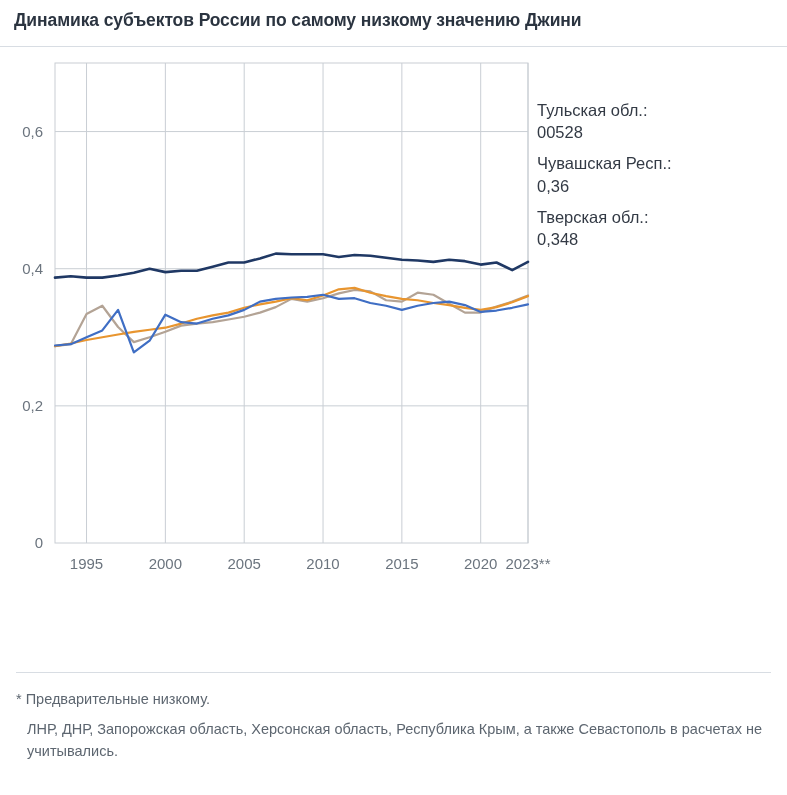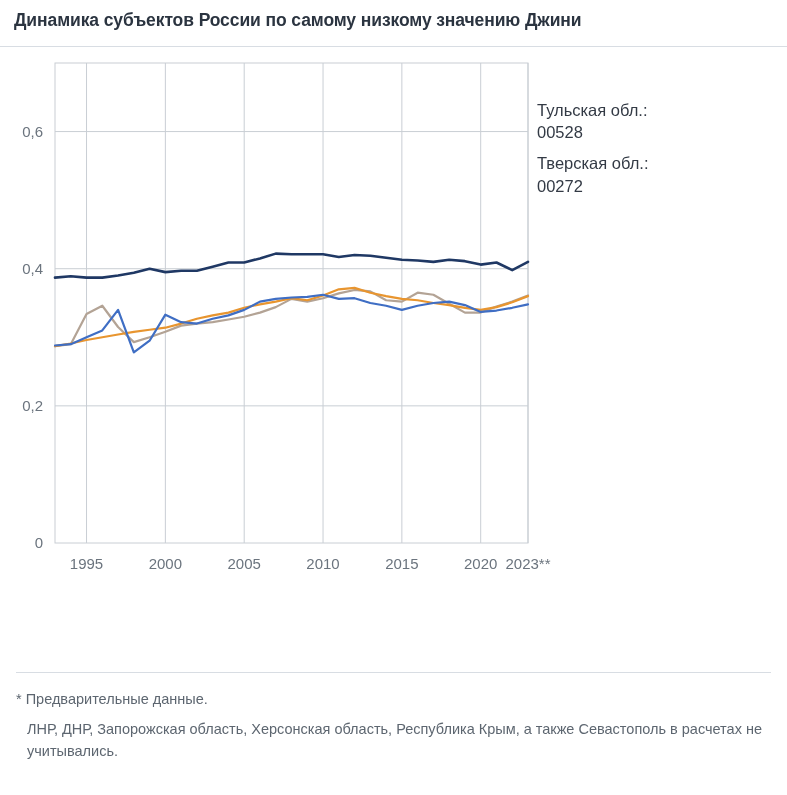--- a/index.html
+++ b/index.html
@@ -139,26 +139,30 @@
         <path d="M55.00 298.51 L70.77 297.14 L86.53 290.29 L102.30 283.43 L118.07 262.86 L133.83 305.37 L149.60 293.71 L165.37 267.66 L181.13 275.20 L196.90 276.57 L212.67 271.77 L228.43 268.34 L244.20 262.86 L259.97 254.63 L275.73 251.89 L291.50 250.51 L307.27 249.83 L323.03 247.77 L338.80 251.89 L354.57 251.20 L370.33 256.00 L386.10 258.74 L401.87 262.86 L417.63 258.74 L433.40 256.00 L449.17 254.63 L464.93 258.06 L480.70 264.91 L496.47 263.54 L512.23 260.80 L528.00 257.37" fill="none" stroke="#3f6ec4" stroke-width="2.2" stroke-linejoin="round" stroke-linecap="round"></path>
         <path d="M55.00 230.63 L70.77 229.26 L86.53 230.63 L102.30 230.63 L118.07 228.57 L133.83 225.83 L149.60 221.71 L165.37 225.14 L181.13 223.77 L196.90 223.77 L212.67 219.66 L228.43 215.54 L244.20 215.54 L259.97 211.43 L275.73 206.63 L291.50 207.31 L307.27 207.31 L323.03 207.31 L338.80 210.06 L354.57 208.00 L370.33 208.69 L386.10 210.74 L401.87 212.80 L417.63 213.49 L433.40 214.86 L449.17 212.80 L464.93 214.17 L480.70 217.60 L496.47 215.54 L512.23 223.09 L528.00 214.86" fill="none" stroke="#1f3864" stroke-width="2.6" stroke-linejoin="round" stroke-linecap="round"></path>
       </svg>
 
     <div class="legend">
       <div class="legend-block">
         <div class="legend-name">Тульская обл.:</div>
         <div class="legend-value">00528</div>
       </div>
       <div class="legend-block">
+        <div class="legend-name">Чувашская Респ.:</div>
+        <div class="legend-value">0,36</div>
+      </div>
+      <div class="legend-block">
         <div class="legend-name">Тверская обл.:</div>
-        <div class="legend-value">00272</div>
+        <div class="legend-value">0,348</div>
       </div>
     </div>
   </div>
 
   <div class="footnotes">
     <div class="footnote-top">
-      <div class="footnote">* Предварительные данные.</div>
+      <div class="footnote">* Предварительные низкому.</div>
     </div>
     <div class="footnote indent">ЛНР, ДНР, Запорожская область, Херсонская область, Республика Крым, а также Севастополь в расчетах не учитывались.</div>
   </div>
 
 </div>
 
 </body></html>

